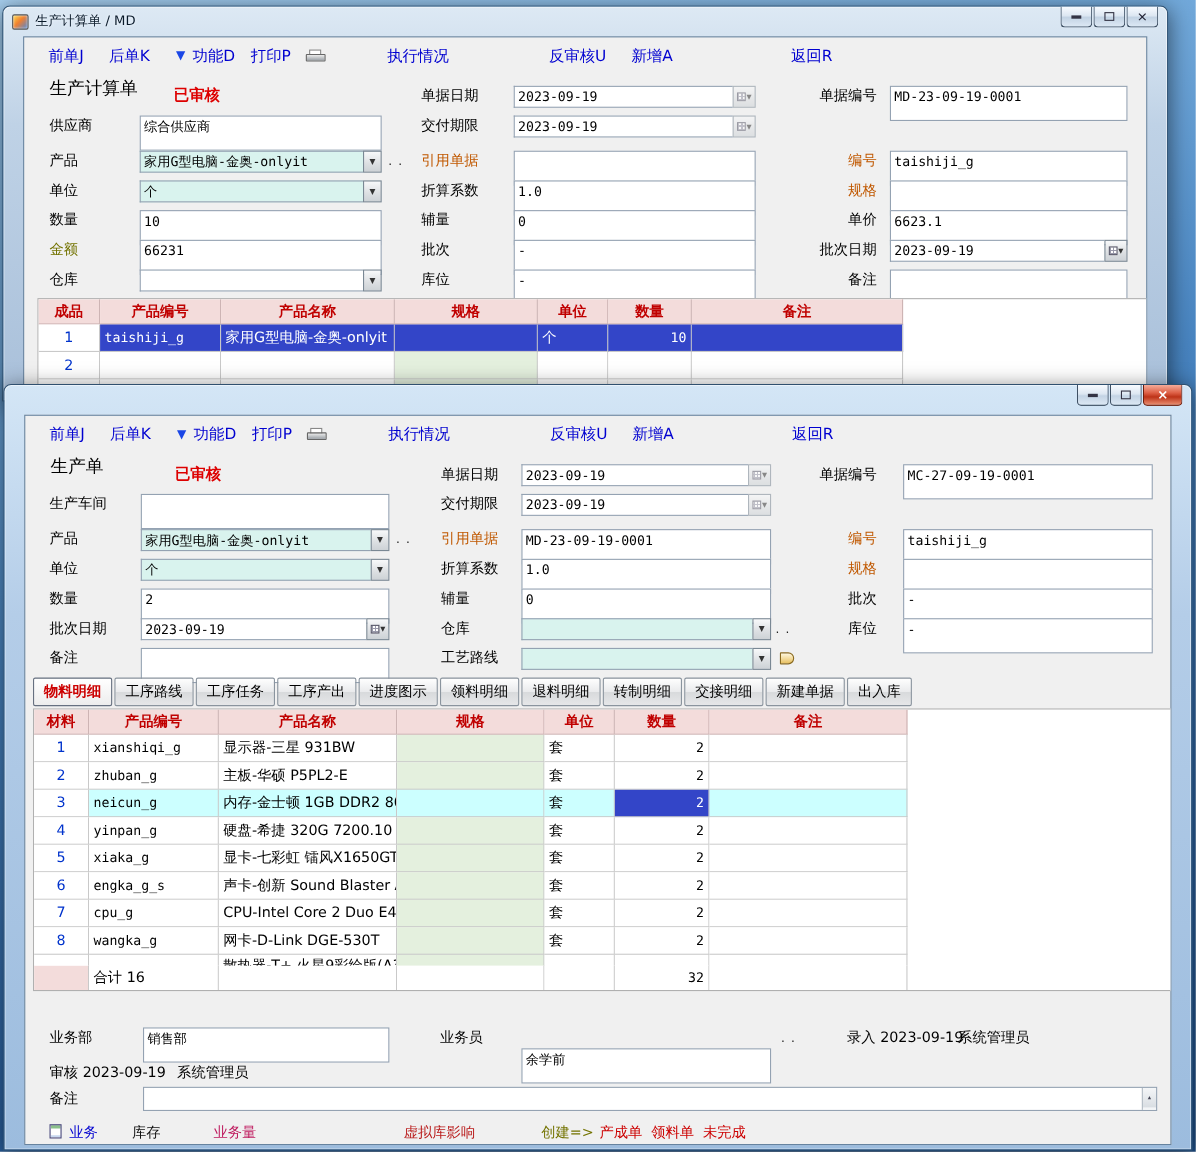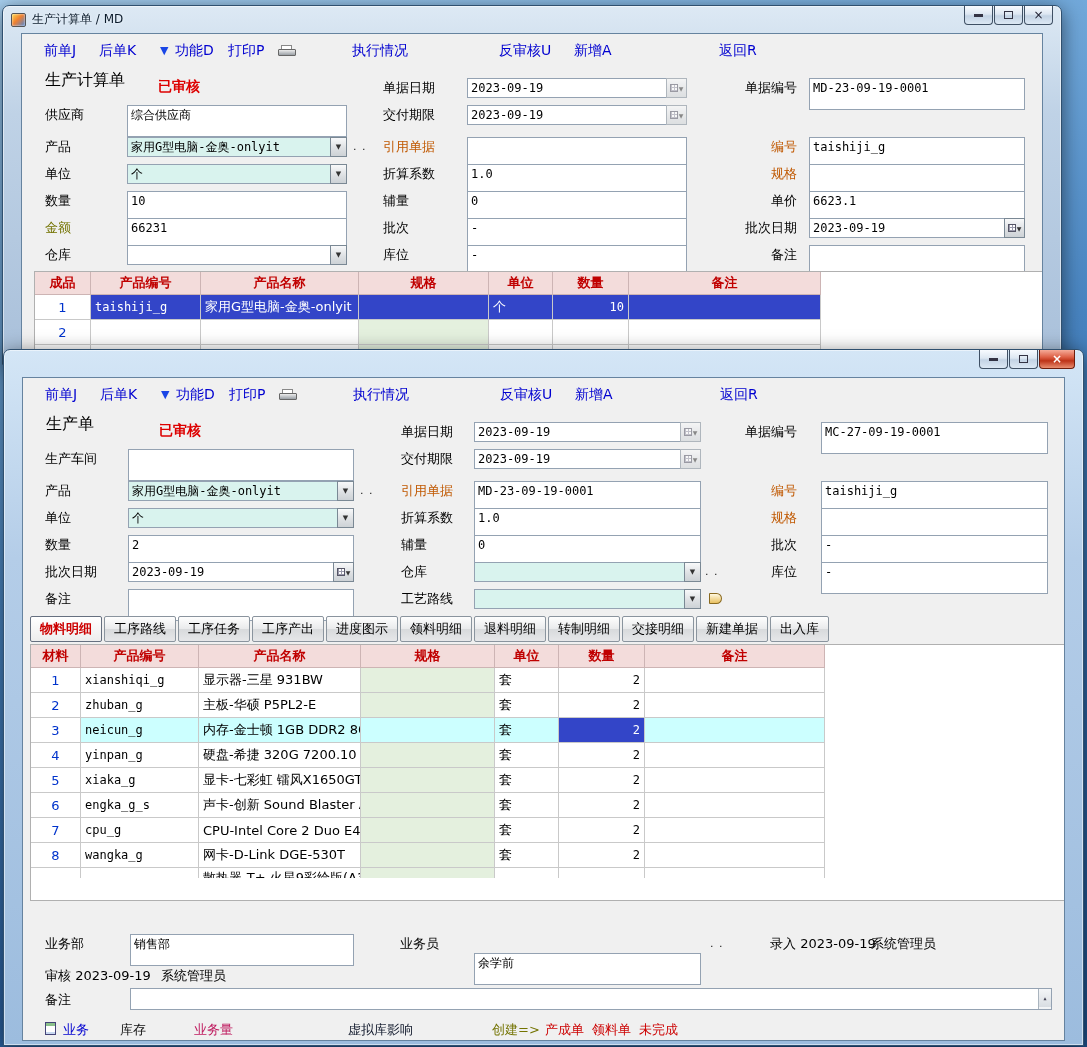--- a/index.html
+++ b/index.html
@@ -492,20 +492,29 @@
       <div class="trow partial">
         <div class="tc c0 num"></div>
         <div class="tc c1 codec"></div>
         <div class="tc c2">散热器-T+ 火星9彩绘版(A30</div>
         <div class="tc c3 specc"></div>
         <div class="tc c4"></div>
         <div class="tc c5"></div>
         <div class="tc c6"></div>
       </div>
 
+      <div class="trow total">
+        <div class="tc c0 mat0"></div>
+        <div class="tc c1">合计 16</div>
+        <div class="tc c2"></div>
+        <div class="tc c3"></div>
+        <div class="tc c4"></div>
+        <div class="tc c5 qtyc">32</div>
+        <div class="tc c6"></div>
+      </div>
     </div>
     <div class="vscroll" style="left:1055px;top:266px;width:16px;height:257px">
       <div class="sbb">
           <span>▲</span>
         </div>
       <div class="sbtrack">
           <div class="sbthumb"></div>
         </div>
       <div class="sbb">
           <span>▼</span>
@@ -534,20 +543,20 @@
             <span>▼</span>
           </div>
       </div>
     </div>
 
     <div class="bbar" style="top:640px">
       <span class="dicon" style="left:22px"></span>
       <span class="bbi" style="left:40px;color:#0000d0">业务</span>
       <span class="bbi" style="left:97px;color:#111111">库存</span>
       <span class="bbi" style="left:171px;color:#be185d">业务量</span>
-      <span class="bbi" style="left:325px;color:#0f172a">虚拟库影响</span>
+      <span class="bbi" style="left:344px;color:#b91c1c">虚拟库影响</span>
       <span class="bbi" style="left:469px;color:#737300">创建=&gt;</span>
       <span class="bbi" style="left:522px;color:#cc0000">产成单</span>
       <span class="bbi" style="left:569px;color:#cc0000">领料单</span>
       <span class="bbi" style="left:616px;color:#cc0000">未完成</span>
     </div>
   </div>
 </div>
 
 </body></html>

